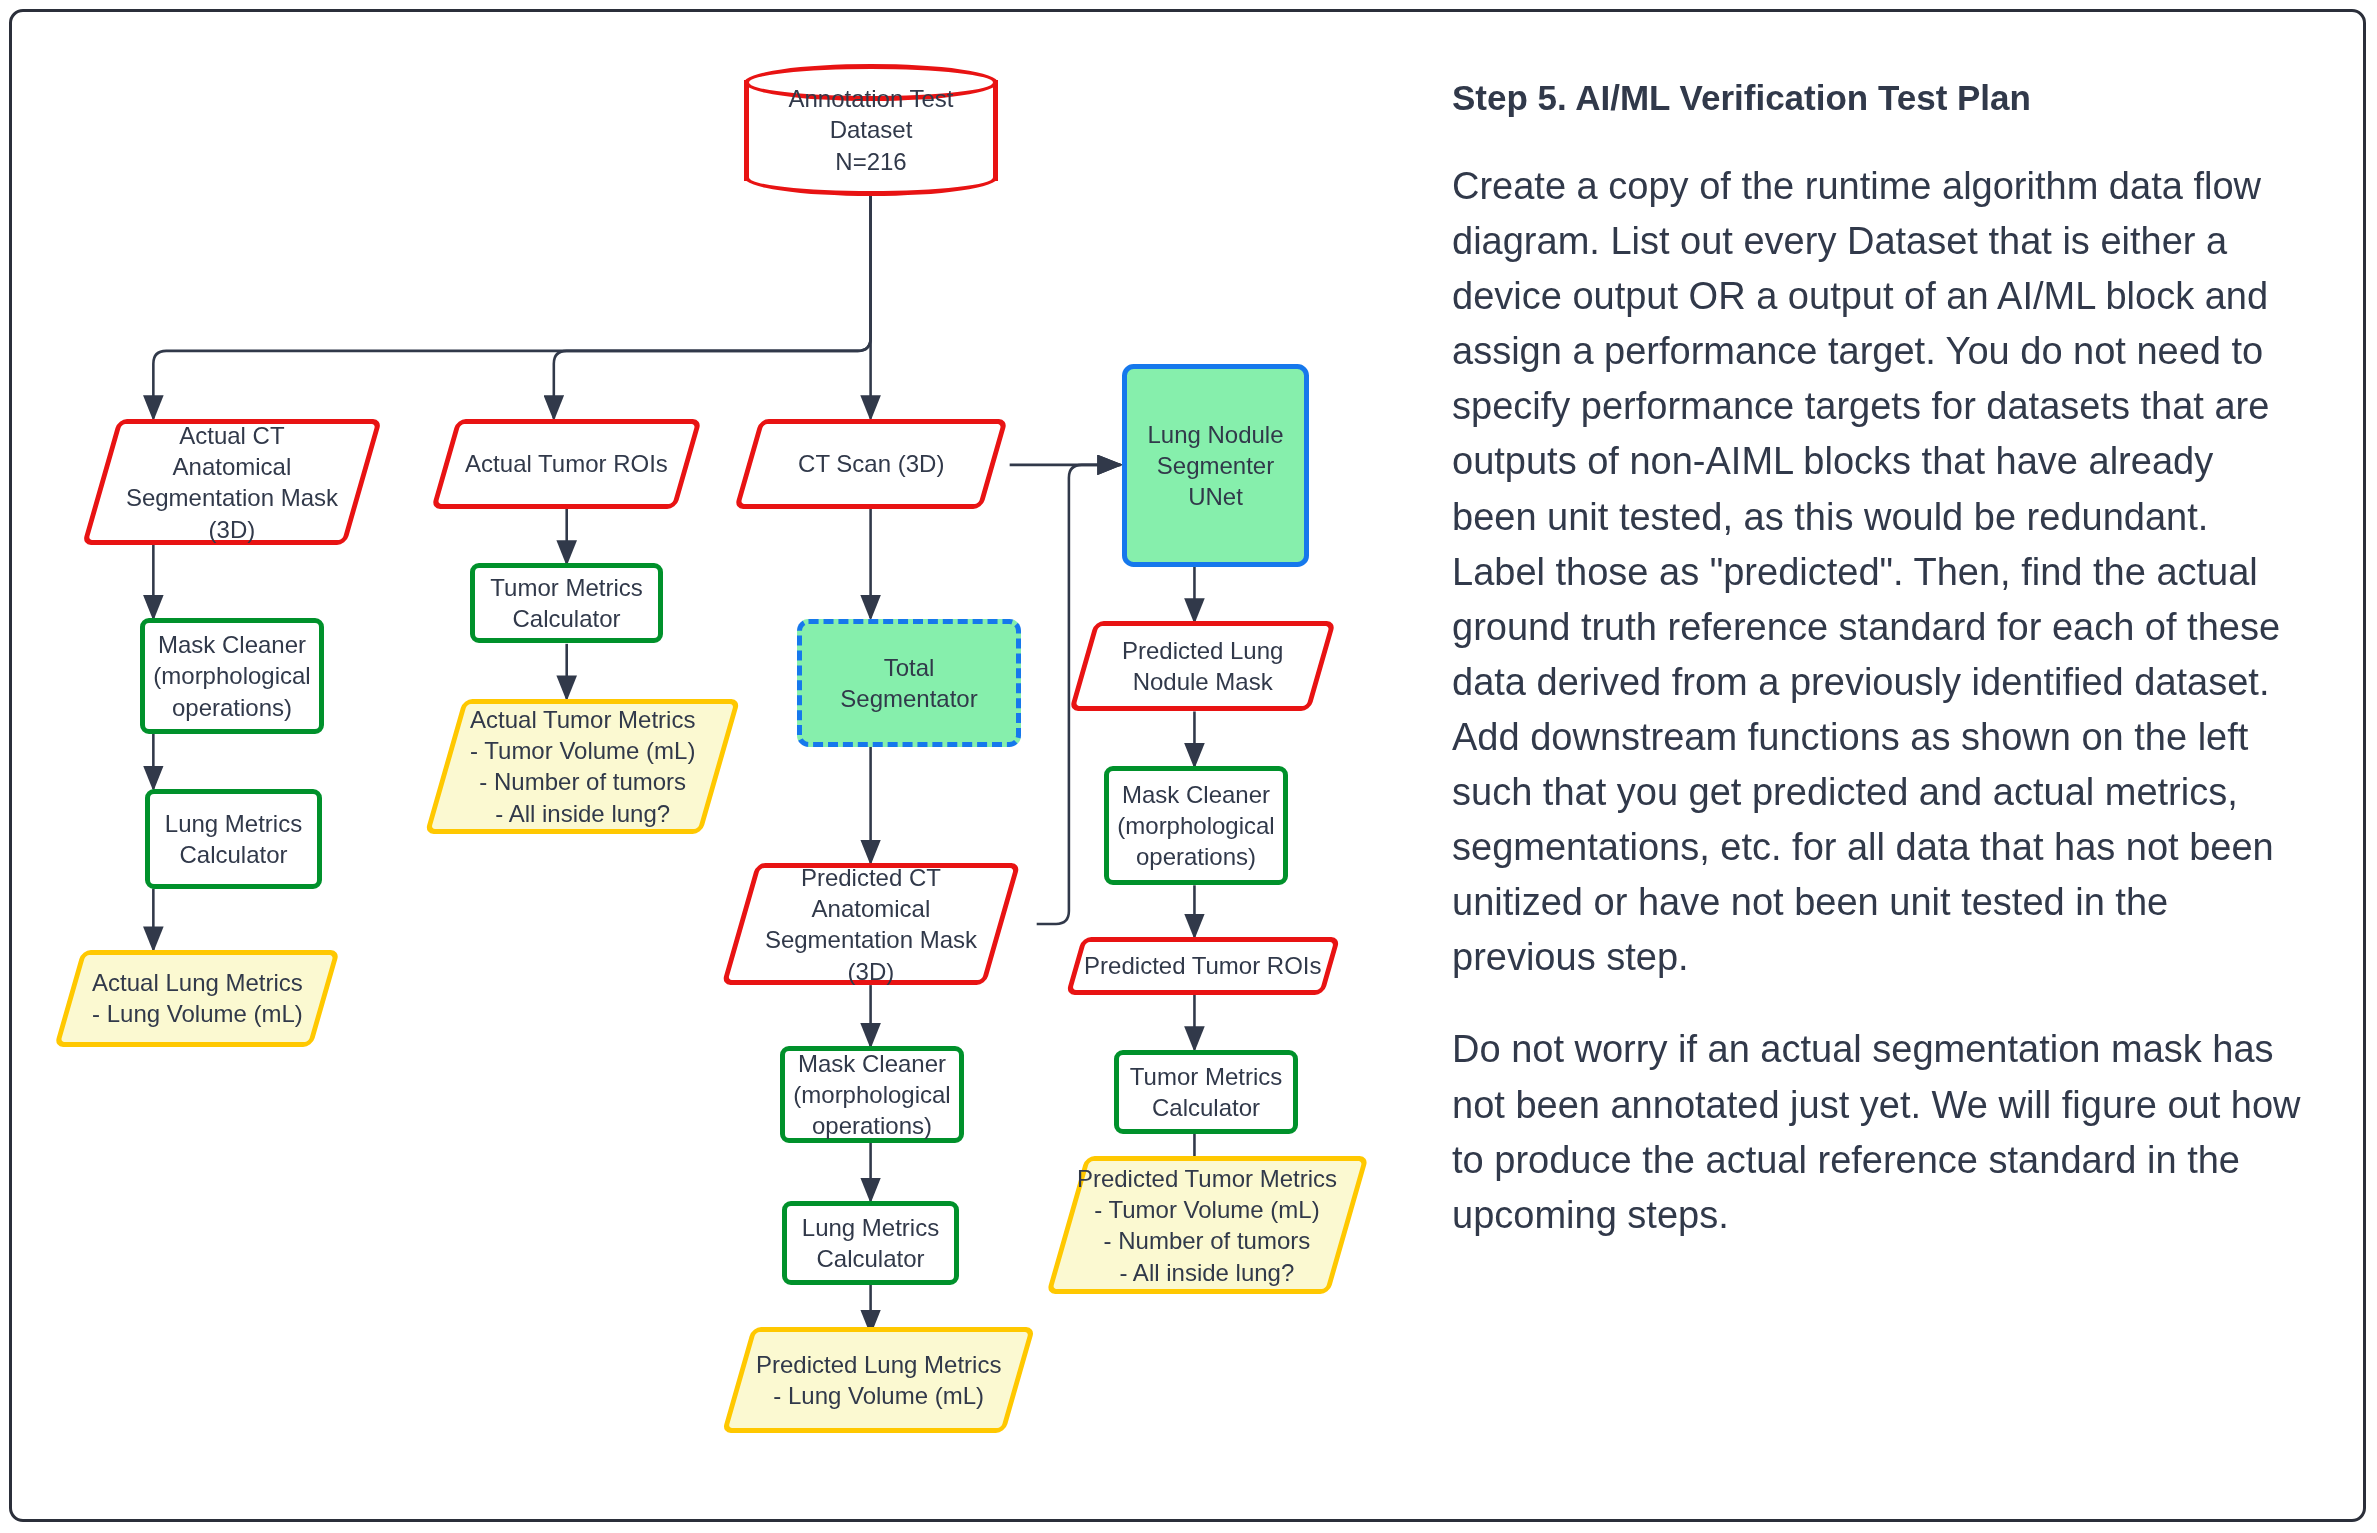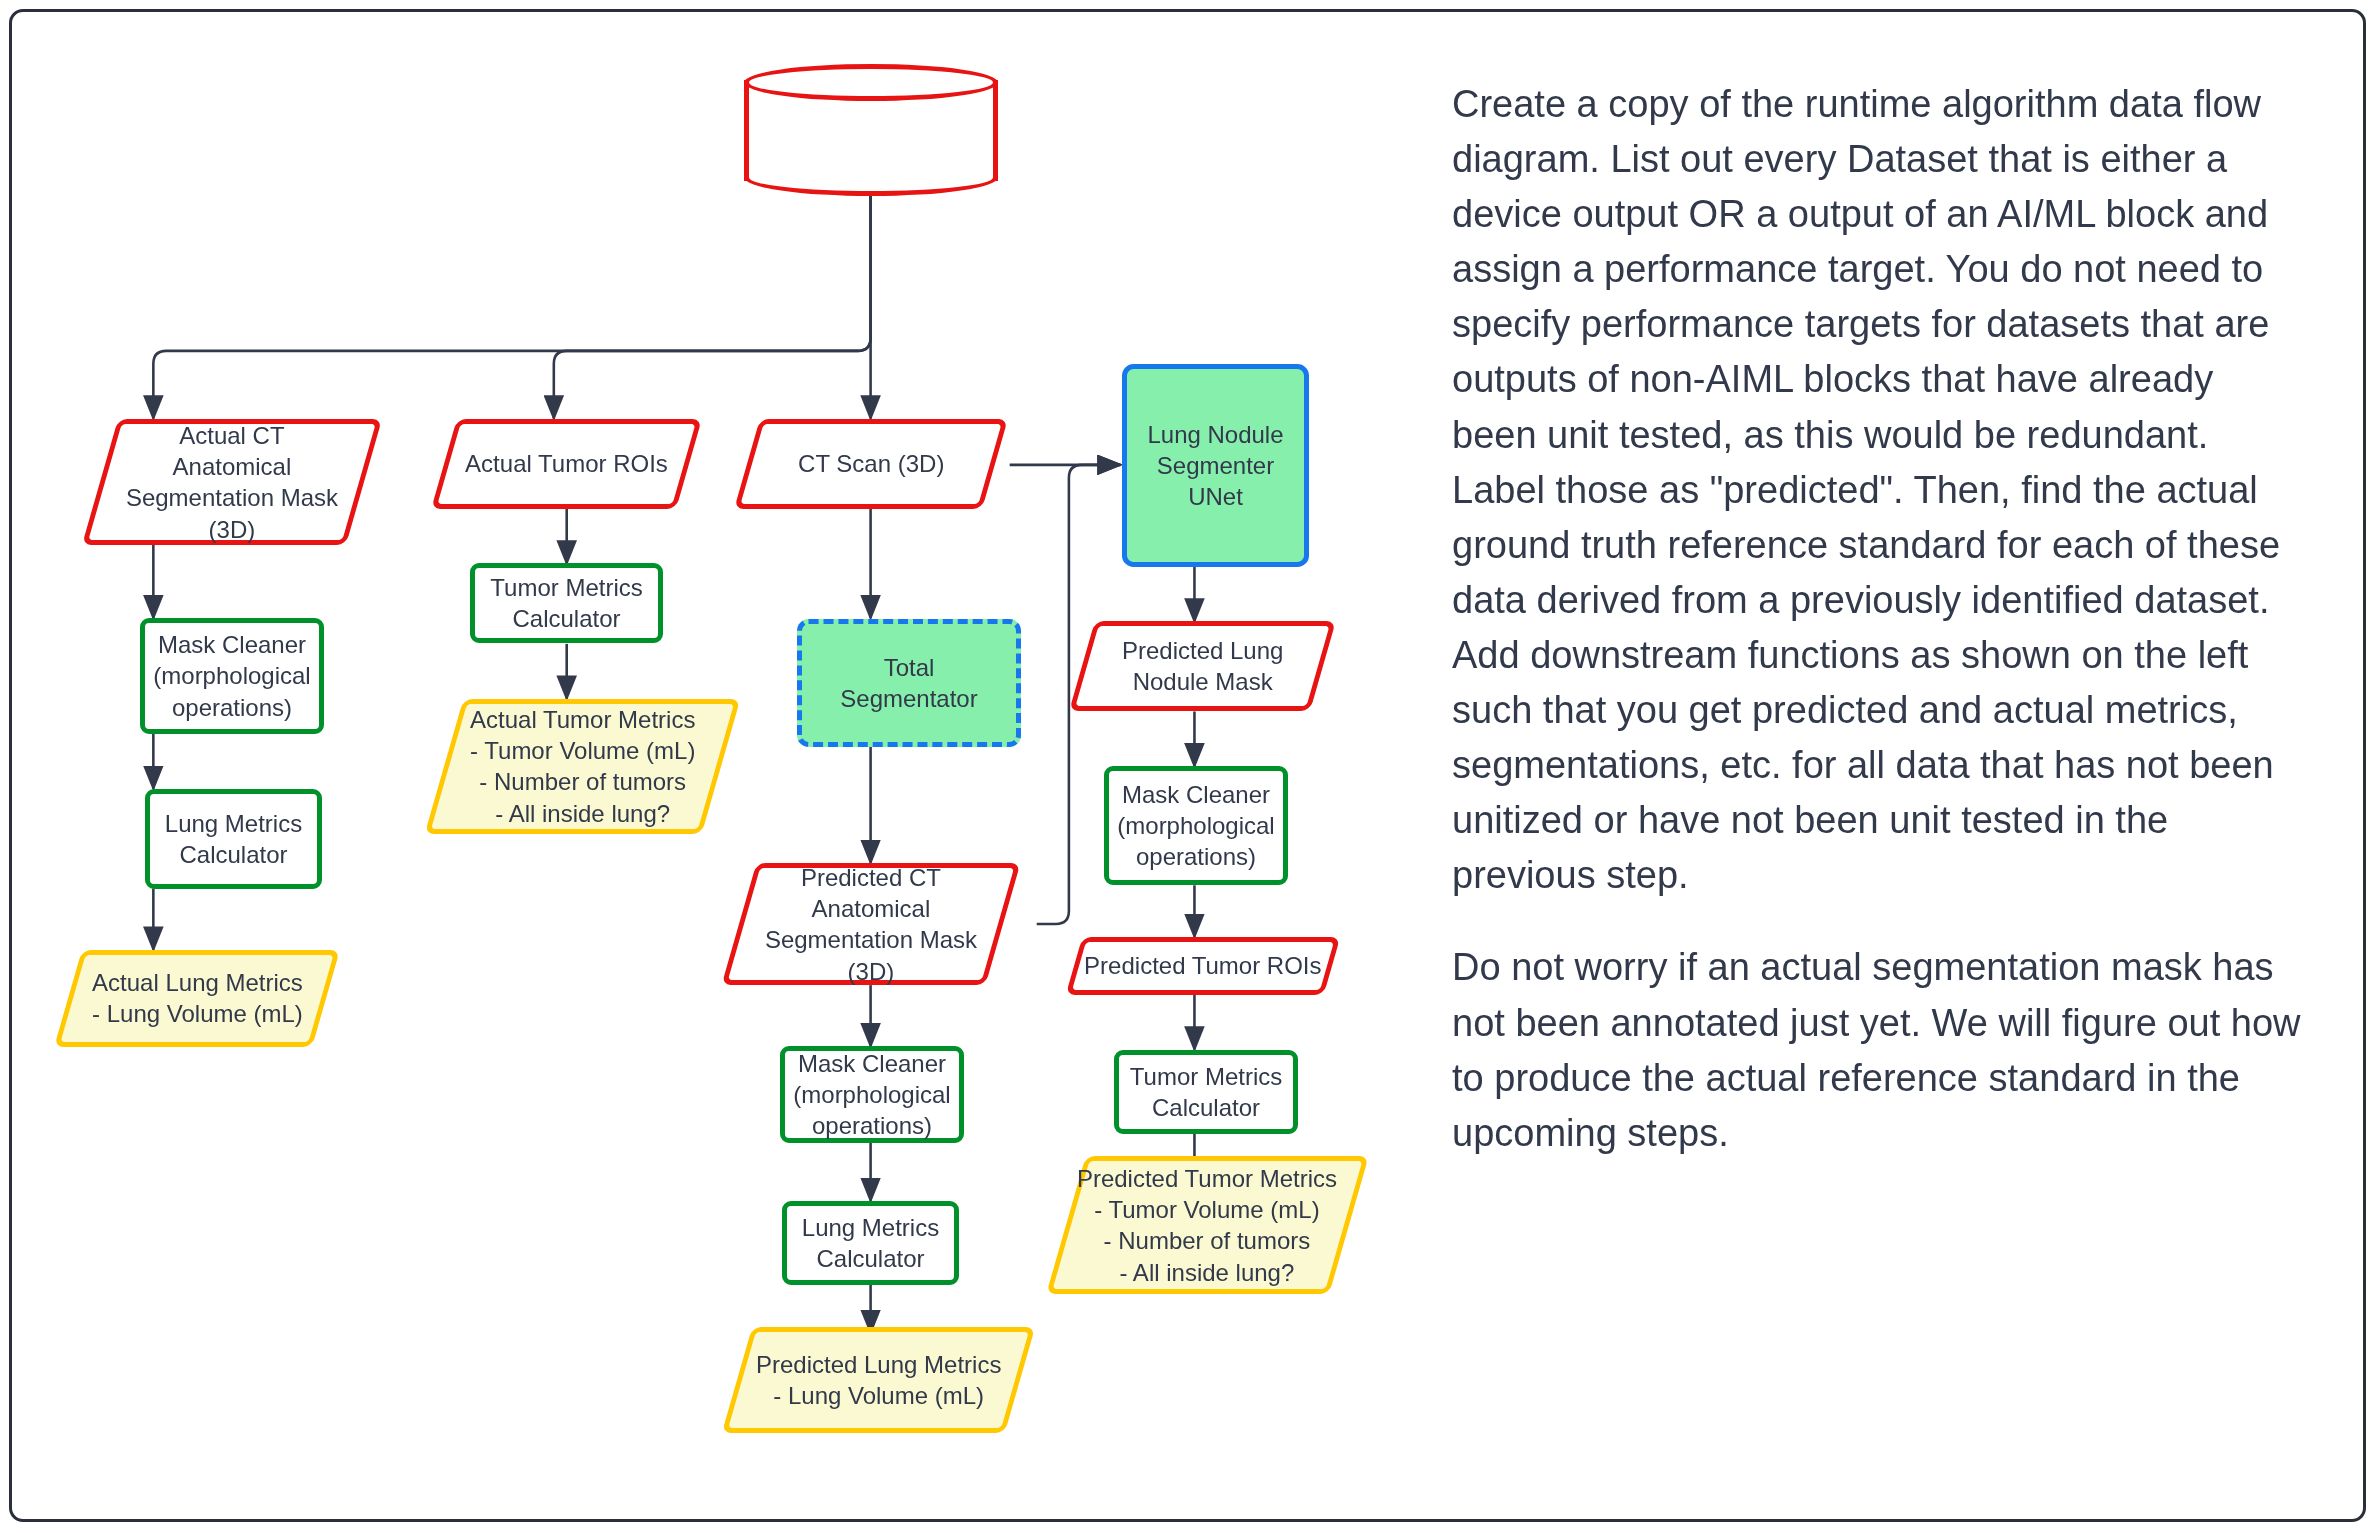--- a/index.html
+++ b/index.html
@@ -168,20 +168,23 @@
       <path d="M1855,1375 L1855,1455"></path>
       <path d="M1855,1545 L1855,1630"></path>
       <path d="M1855,1760 L1855,1845"></path>
     </g>
   </svg>
 
   <div class="db" style="left:744px;top:64px;width:254px;height:132px;">
     <div class="cyl-body"></div>
     <div class="cyl-bottom"></div>
     <div class="cyl-top"></div>
+    <div class="cyl-label">Annotation Test
+Dataset
+N=216</div>
   </div>
 
   <div class="node para" style="left:100px;top:419px;width:264px;height:126px;">
     <span>Actual CT
 Anatomical
 Segmentation Mask
 (3D)</span>
   </div>
 
   <div class="node para" style="left:444px;top:419px;width:245px;height:90px;">
@@ -277,16 +280,17 @@
   </div>
 
   <div class="node para yellow" style="left:737px;top:1327px;width:283px;height:106px;">
     <span>Predicted Lung Metrics
 - Lung Volume (mL)</span>
   </div>
 
 </div>
 
 <div id="text-panel">
+  <h1 id="panel-heading">Step 5. AI/ML Verification Test Plan</h1>
   <p class="panel-para">Create a copy of the runtime algorithm data flow diagram. List out every Dataset that is either a device output OR a output of an AI/ML block and assign a performance target. You do not need to specify performance targets for datasets that are outputs of non-AIML blocks that have already been unit tested, as this would be redundant. Label those as "predicted". Then, find the actual ground truth reference standard for each of these data derived from a previously identified dataset. Add downstream functions as shown on the left such that you get predicted and actual metrics, segmentations, etc. for all data that has not been unitized or have not been unit tested in the previous step.</p>
   <p class="panel-para">Do not worry if an actual segmentation mask has not been annotated just yet. We will figure out how to produce the actual reference standard in the upcoming steps.</p>
 </div>
 
 
 </body></html>

